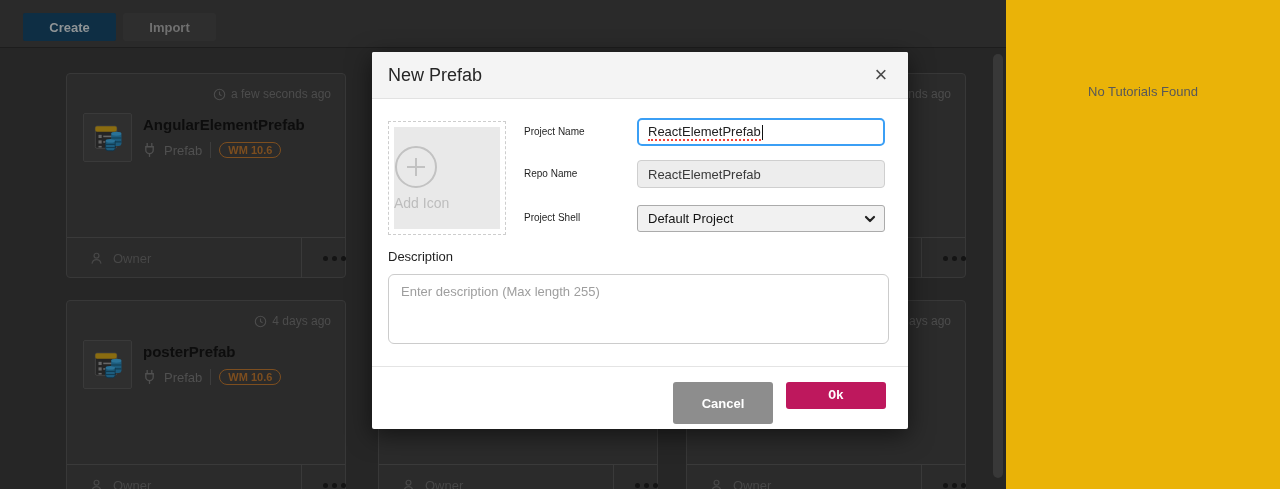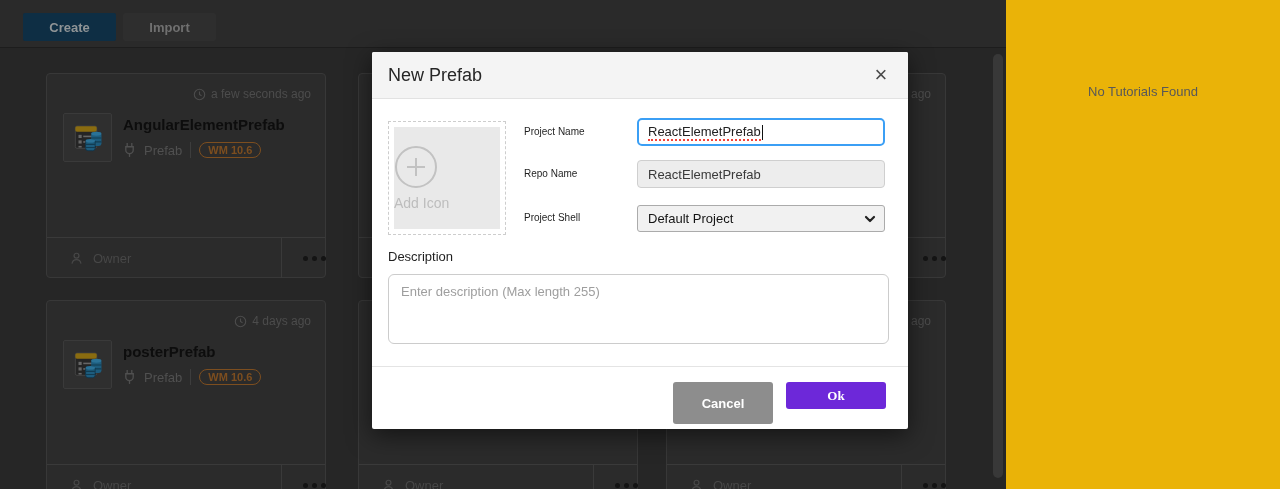--- a/index.html
+++ b/index.html
@@ -7,21 +7,21 @@
   .screen { position:relative; width:1280px; height:489px; overflow:hidden; background:#0b0b0b; }
 
   
   .main { position:absolute; left:0; top:0; width:1006px; height:489px; background:#262626; }
   .topbar { position:absolute; left:0; top:0; width:1006px; height:48px; background:#2a2a2a; border-bottom:1px solid #1d1d1d; }
   .btn-create { position:absolute; left:23px; top:13px; width:93px; height:28px; background:#0e2e44; border:none; border-radius:2px;
     color:#8f9496; font-size:13px; font-weight:700; font-family:inherit; cursor:pointer; }
   .btn-import { position:absolute; left:123px; top:13px; width:93px; height:28px; background:#2e2e2e; border:none; border-radius:2px;
     color:#707070; font-size:13px; font-weight:700; font-family:inherit; cursor:pointer; }
 
-  .card { position:absolute; width:280px; height:205px; background:#2b2b2b; border:1px solid #383838; border-radius:4px; }
+  .card { position:absolute; width:280px; height:205px; background:#2b2b2b; border:1px solid #383838; border-radius:4px;margin-left:20px; }
   .card-time { position:absolute; top:13px; right:14px; display:flex; align-items:center; gap:5px; color:#4c4c4c; font-size:12px; }
   .icon-tile { position:absolute; left:16px; top:39px; width:49px; height:49px; background:#2f2f2f; border:1px solid #3a3a3a; border-radius:2px;
     display:flex; align-items:center; justify-content:center; }
   .card-title { position:absolute; left:76px; top:42px; font-size:15px; font-weight:700; color:#0d0d0d; white-space:nowrap; }
   .card-meta { position:absolute; left:76px; top:68px; display:flex; align-items:center; gap:8px; }
   .meta-type { color:#505050; font-size:13px; }
   .meta-vline { width:1px; height:16px; background:#3d3d3d; }
   .badge { border:1px solid #7d4e1f; color:#7d4e1f; border-radius:9px; font-size:11px; font-weight:700; padding:1px 8px; }
   .card-footer { position:absolute; left:0; bottom:0; width:100%; height:40px; border-top:1px solid #3a3a3a; }
   .owner { position:absolute; left:22px; top:0; height:40px; display:flex; align-items:center; gap:9px; color:#474747; font-size:13px; }
@@ -62,22 +62,22 @@
   .select svg { position:absolute; right:8px; top:7px; }
 
   .desc-label { position:absolute; left:16px; top:197px; font-size:13px; color:#1f1f1f; }
   .desc-area { position:absolute; left:16px; top:222px; width:501px; height:70px; border:1px solid #cccccc; border-radius:6px;
     padding:9px 12px; font-size:13px; font-family:inherit; color:#212121; resize:none; background:#fff; }
   .desc-area::placeholder { color:#9e9e9e; opacity:1; }
 
   .modal-footer { position:absolute; left:0; top:314px; width:100%; height:63px; border-top:1px solid #e4e4e4; }
   .btn-cancel { position:absolute; left:301px; top:15px; width:100px; height:42px; background:#8d8d8d; border:none; border-radius:3px;
     color:#fff; font-size:13px; font-weight:700; font-family:inherit; cursor:pointer; }
-  .btn-ok { position:absolute; left:414px; top:15px; width:100px; height:27px; background:#6d28d9; border:none; border-radius:3px;
-    color:#fff; font-size:13px; font-weight:700; font-family:Liberation Serif, serif; cursor:pointer; }
+  .btn-ok { position:absolute; left:414px; top:15px; width:100px; height:27px; background:#be185d; border:none; border-radius:3px;
+    color:#fff; font-size:13px; font-weight:700; font-family:Liberation Mono, monospace; cursor:pointer; }
 </style>
 </head>
 <body>
 
 <div class="screen">
 
   <div class="main">
     <div class="topbar">
       <button class="btn-create">Create</button>
       <button class="btn-import">Import</button>

